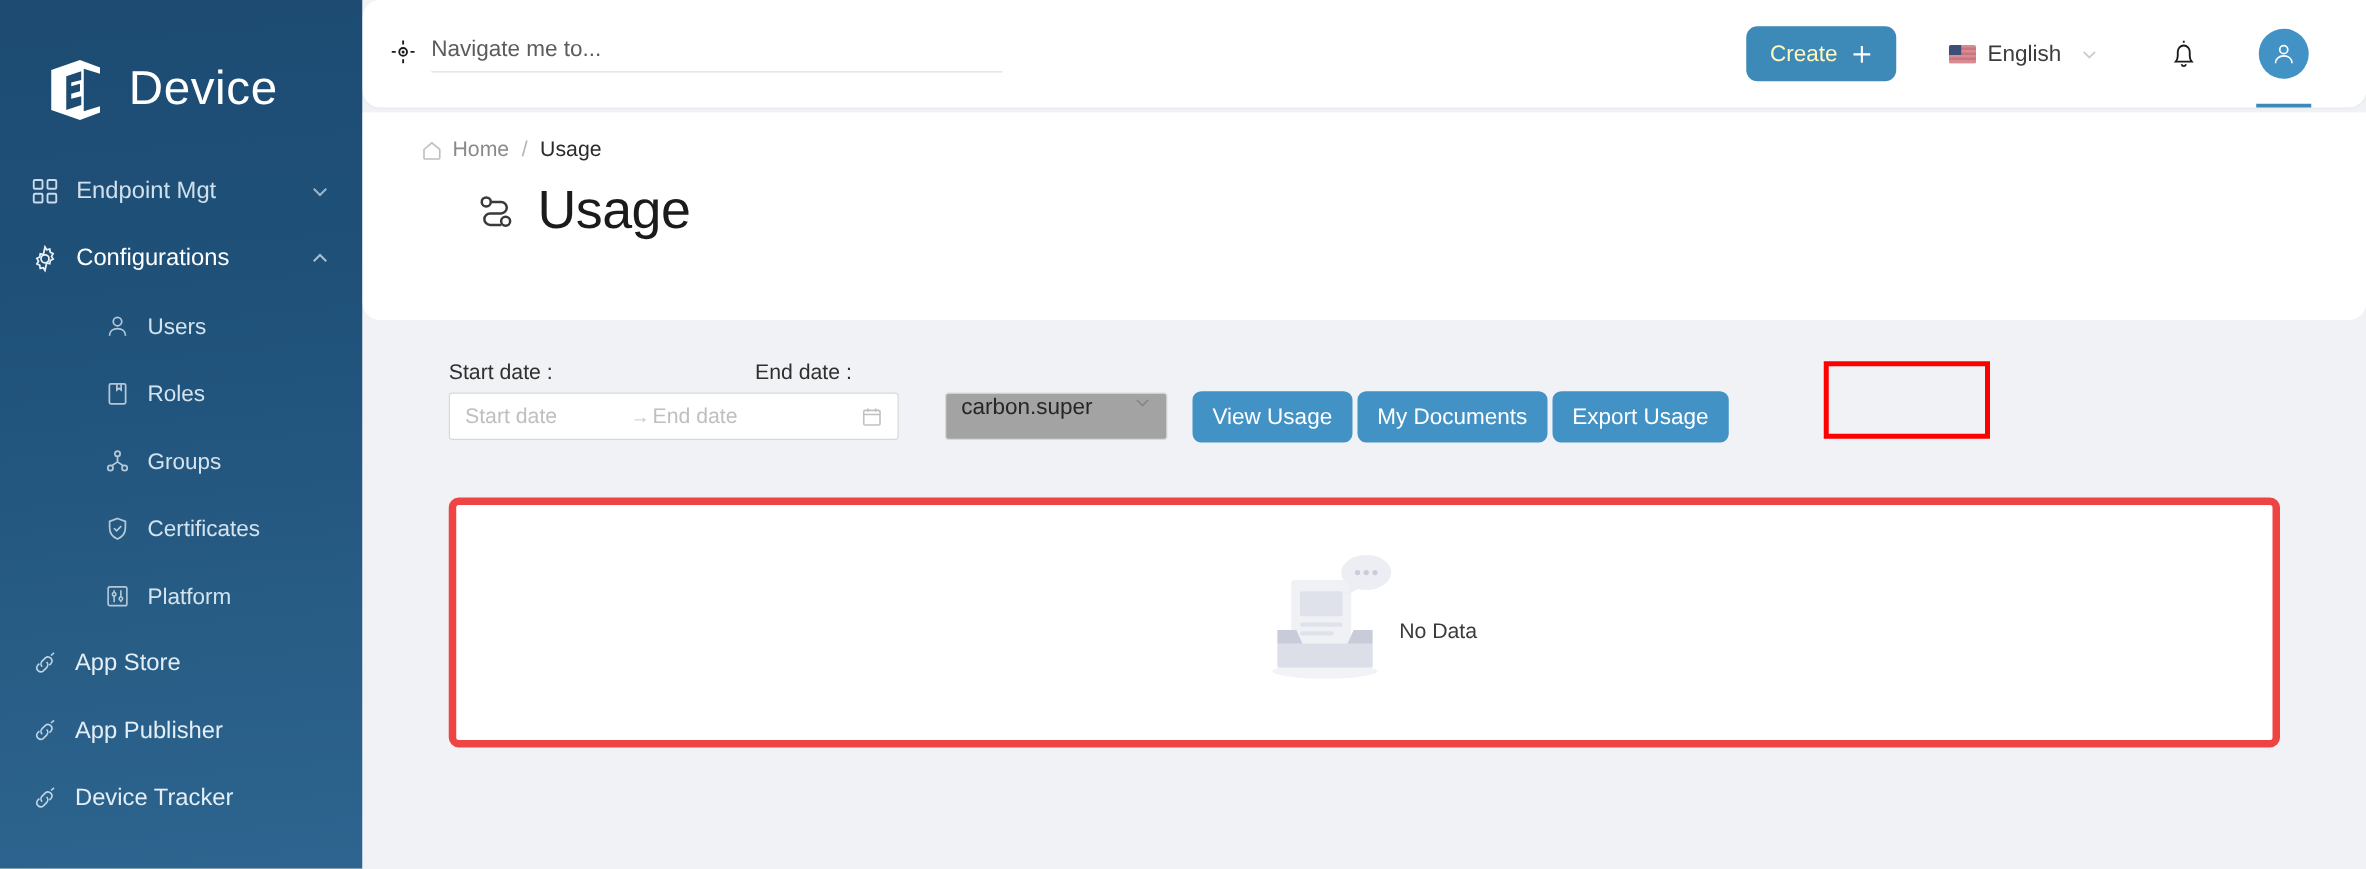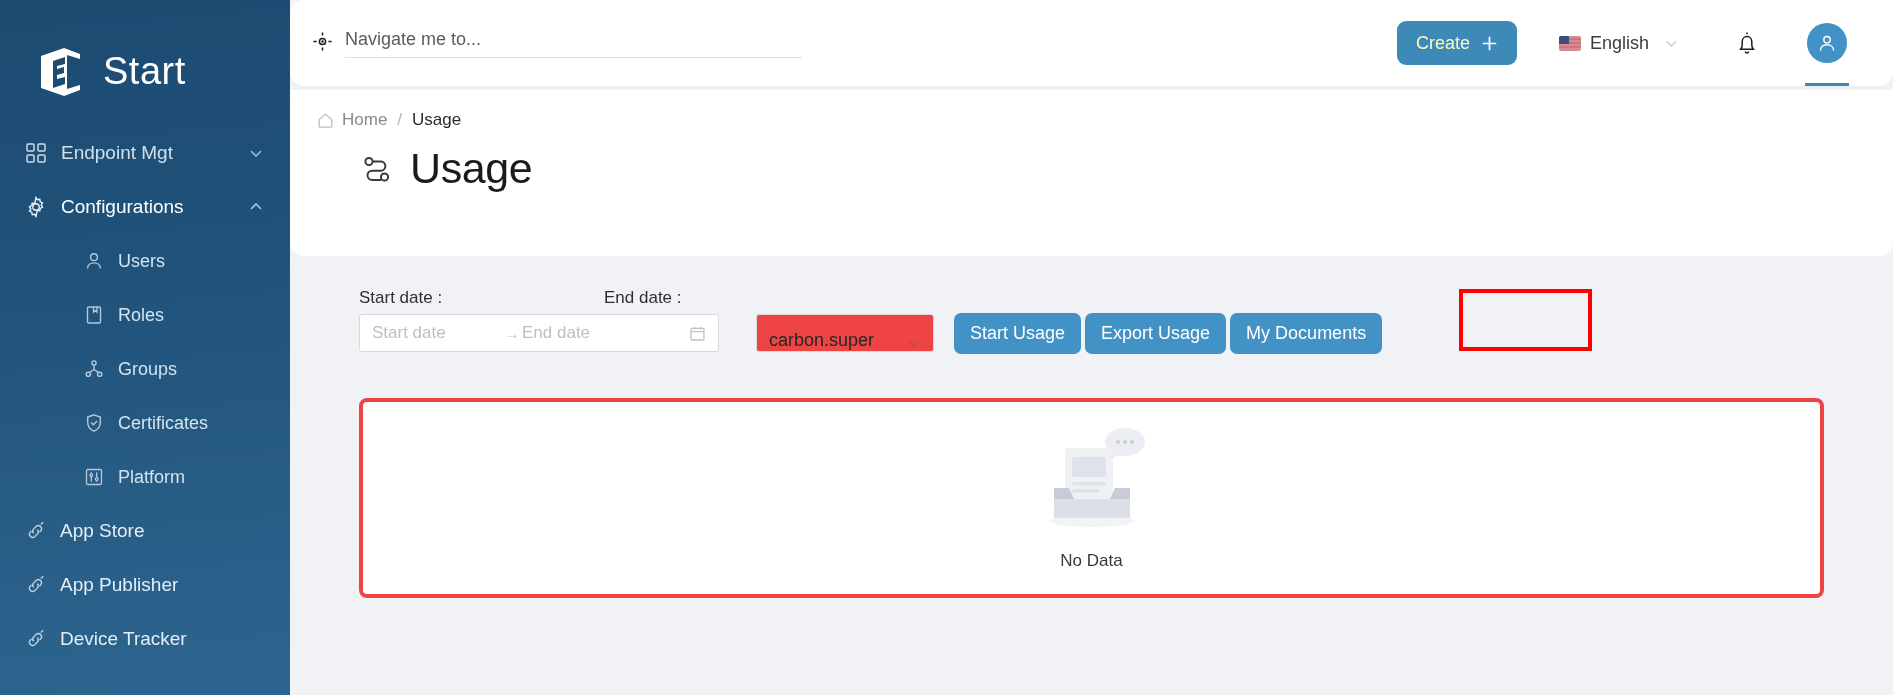--- a/index.html
+++ b/index.html
@@ -89,21 +89,21 @@
     cursor: pointer;
   }
   .avatar-underline {
     position: absolute; bottom: 0; left: 50%; transform: translateX(-50%);
     width: 44px; height: 3px; background: #3d8ab8;
   }
 
   
   .page-head {
     position: absolute; left: 0; top: 90px; right: 0; height: 166px;
-    background: #fff; border-bottom-left-radius: 14px; border-bottom-right-radius: 14px;
+    background: #fff; border-bottom-left-radius: 14px; border-bottom-right-radius: 14px; padding-left: 20px;
   }
   .breadcrumb { display: flex; align-items: center; gap: 8px; padding: 20px 0 0 27px; }
   .breadcrumb .home-ico { width: 17px; height: 17px; flex:0 0 17px; opacity:.55; }
   .breadcrumb .crumb { font-size: 17px; color: #8a8a8a; cursor: pointer; }
   .breadcrumb .sep { font-size: 17px; color: #b5b5b5; margin: 0 2px; }
   .breadcrumb .crumb.current { color: #2b2b2b; cursor: default; }
   .page-title-row { display: flex; align-items: center; gap: 16px; padding: 14px 0 0 70px; }
   .page-title-row .title-ico { width: 34px; height: 34px; flex: 0 0 34px; }
   .page-title { font-size: 43px; font-weight: 400; color: #1b1b1b; letter-spacing: -.4px; }
 
@@ -121,62 +121,62 @@
   }
   .range-picker input {
     border: none; outline: none; background: transparent; font-size: 17px;
     font-family: "Liberation Sans", sans-serif; color: #333; width: 130px;
   }
   .range-picker input::placeholder { color: #bfbfbf; }
   .range-arrow { width: 20px; text-align: center; color: #bfbfbf; font-size: 15px; }
   .cal-ico { margin-left: auto; width: 17px; height: 17px; opacity: .3; }
   .tenant-select {
     position: absolute; left: 466px; top: 52px; width: 178px; height: 38px;
-    border: 1px solid #d9d9d9; border-radius: 3px; background: #ef4444;
-    display: flex; align-items: flex-end; padding: 0 12px; cursor: pointer;
+    border: 1px solid #d9d9d9; border-radius: 3px; background: #a3a3a3;
+    display: flex; align-items: flex-start; padding: 0 12px; cursor: pointer;
   }
   .tenant-select .val { font-size: 18px; color: #262626; }
   .tenant-select .chev3 { margin-left: auto; width: 14px; height: 14px; opacity: .38; }
   .btn-row { position: absolute; left: 664px; top: 51px; display: flex; gap: 4px; }
   .pill {
     background: #4292c6; color: #fff; border: none; cursor: pointer;
     height: 41px; padding: 0 16px; border-radius: 7px;
     font-family: "Liberation Sans", sans-serif; font-size: 18px; white-space: nowrap;
   }
   .highlight-box {
     position: absolute; left: 1169px; top: 289px; width: 133px; height: 62px;
     border: 4px solid #ff0000; pointer-events: none;
   }
 
   
   .data-card {
     position: absolute; left: 69px; top: 398px; right: 69px; height: 200px;
-    background: #fff; border: 4px solid #ef4444; border-radius: 8px;
-    display: flex; flex-direction: column; align-items: center; justify-content: center;
+    background: #fff; border: 6px solid #ef4444; border-radius: 8px;
+    display: flex; flex-direction: row; align-items: center; justify-content: center;
   }
   .nodata-art { width: 118px; height: 112px; }
   .nodata-text { margin-top: 13px; font-size: 17px; color: #3a3a3a; }
 </style>
 </head>
 <body>
 
 <div class="app">
 
   <aside class="sidebar">
 
     <div class="logo-row">
       <span class="logo-mark">
         <svg viewBox="0 0 56 56" width="56" height="56">
           <path d="M7 13 L30 5 L46 11 L46 16 L33 12 L33 46 L46 42 L46 47 L30 53 L7 45 Z" fill="#ffffff"></path>
           <path d="M19 18 L31 14 L31 21 L23 23 L23 26 L30 24 L30 30 L23 32 L23 36 L31 34 L31 41 L19 45 Z" fill="#1d4b72"></path>
           <path d="M19 18 L31 14 L31 21 L23 23 L23 26 L30 24 L30 30 L23 32 L23 36 L31 34 L31 41 L19 45 Z" fill="none" stroke="#ffffff" stroke-width="0"></path>
           <rect x="20" y="19" width="10" height="24" fill="#ffffff" opacity="0"></rect>
         </svg>
       </span>
-      <span class="logo-text">Start</span>
+      <span class="logo-text">Device</span>
     </div>
 
     <nav class="nav">
 
       <div class="nav-group-head dim">
         <span class="ico">
           <svg viewBox="0 0 22 22" width="22" height="22" fill="none" stroke="#dbe8f2" stroke-width="1.5">
             <rect x="2" y="2" width="7" height="7" rx="1"></rect>
               <rect x="13" y="2" width="7" height="7" rx="1"></rect>
             <rect x="2" y="13" width="7" height="7" rx="1"></rect>
@@ -404,23 +404,23 @@
       <div class="tenant-select">
         <span class="val">carbon.super</span>
         <span class="chev3">
           <svg viewBox="0 0 14 14" width="14" height="14" fill="none" stroke="#555" stroke-width="1.3">
             <polyline points="2.5,5 7,9.5 11.5,5"></polyline>
           </svg>
         </span>
       </div>
 
       <div class="btn-row">
-        <button class="pill">Start Usage</button>
+        <button class="pill">View Usage</button>
+        <button class="pill">My Documents</button>
         <button class="pill">Export Usage</button>
-        <button class="pill">My Documents</button>
       </div>
     </section>
 
     <div class="highlight-box"></div>
 
     <section class="data-card">
       <span class="nodata-art">
         <svg viewBox="0 0 118 112" width="118" height="112">
           <ellipse cx="59" cy="95" rx="42" ry="6" fill="#f2f3f6"></ellipse>
           <rect x="32" y="22" width="48" height="52" rx="2.5" fill="#f0f1f5"></rect>

